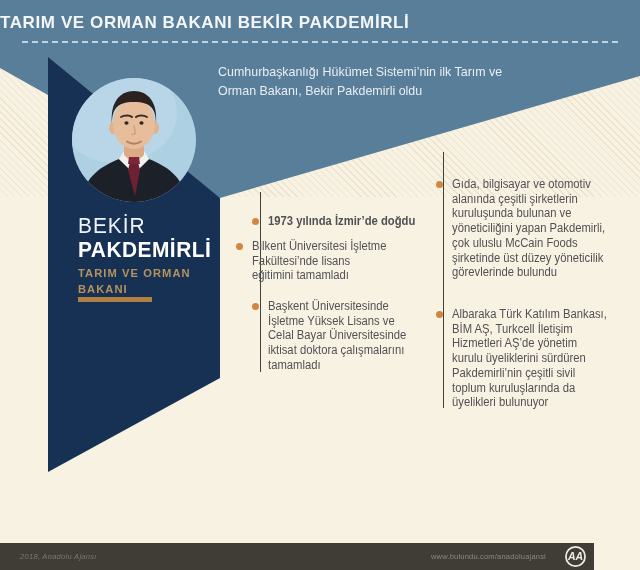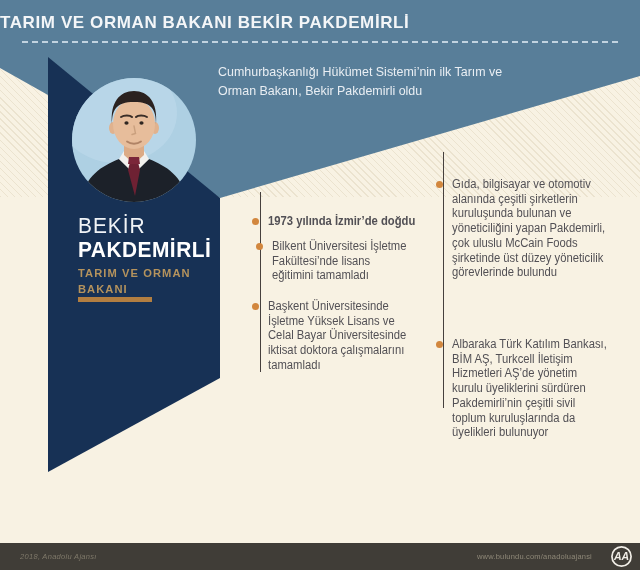--- a/index.html
+++ b/index.html
@@ -71,26 +71,26 @@
   .item{position:absolute;}
   .item .dot{
     position:absolute;left:-16px;top:4px;width:7px;height:7px;
     border-radius:50%;background:#d2873e;
   }
   .item .txt{
     color:#525055;font-size:12.5px;line-height:14.7px;white-space:pre;
     transform:scaleX(0.9);transform-origin:left top;
   }
   .bio-1{left:268px;top:214px;font-weight:bold;}
-  .bio-2{left:272px;top:239px;}
+  .bio-2{left:252px;top:239px;}
   .bio-3{left:268px;top:299px;}
   .car-1{left:452px;top:177px;}
-  .car-2{left:452px;top:307px;margin-top:30px;}
+  .car-2{left:452px;top:307px;}
   .footer{
-    position:absolute;left:0;top:543px;width:640px;height:27px;
+    position:absolute;left:0;top:543px;width:594px;height:27px;
     background:#403d37;
   }
   .credit{
     position:absolute;left:20px;top:9px;color:#7e7869;
     font-size:7.5px;font-style:italic;letter-spacing:0.3px;
   }
   .twitter{
     position:absolute;right:48px;top:9px;color:#8e8878;font-size:7.5px;
     letter-spacing:0.2px;
   }

